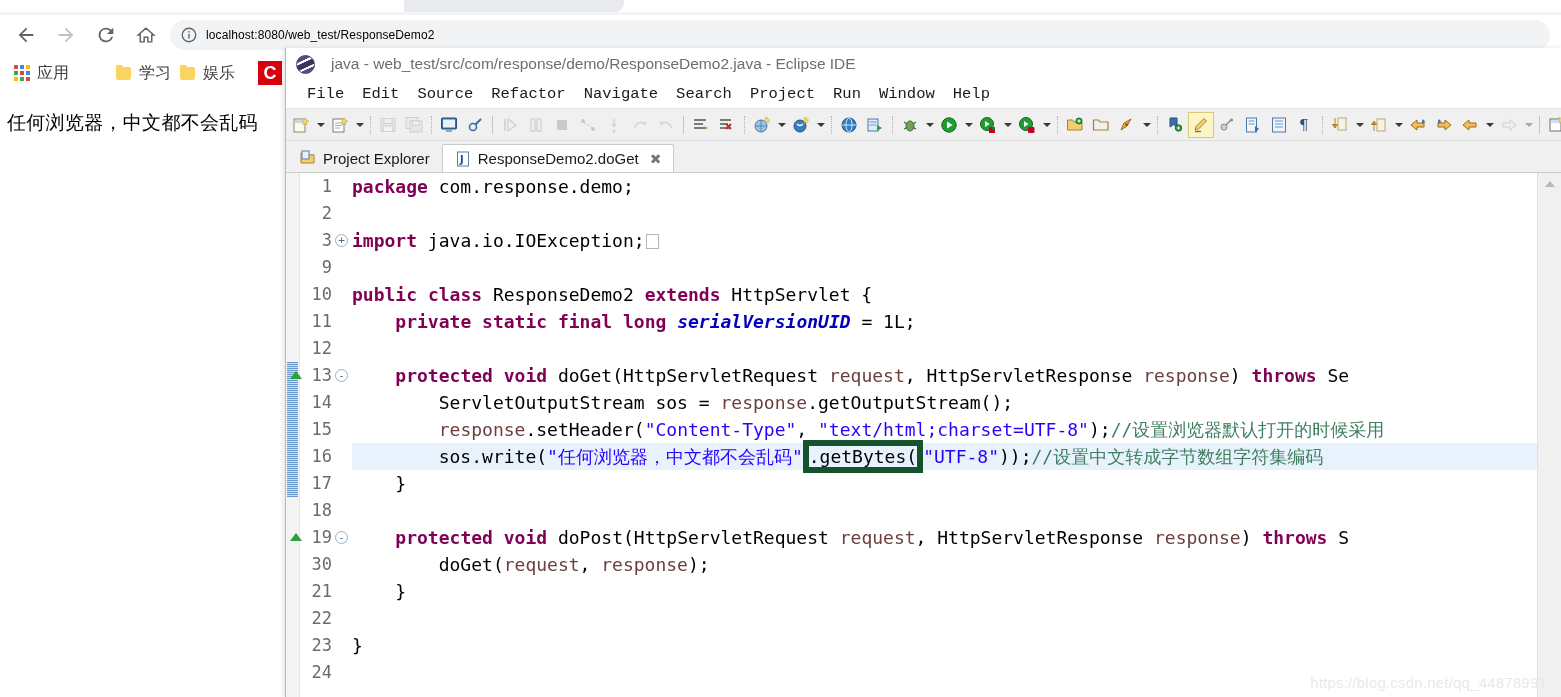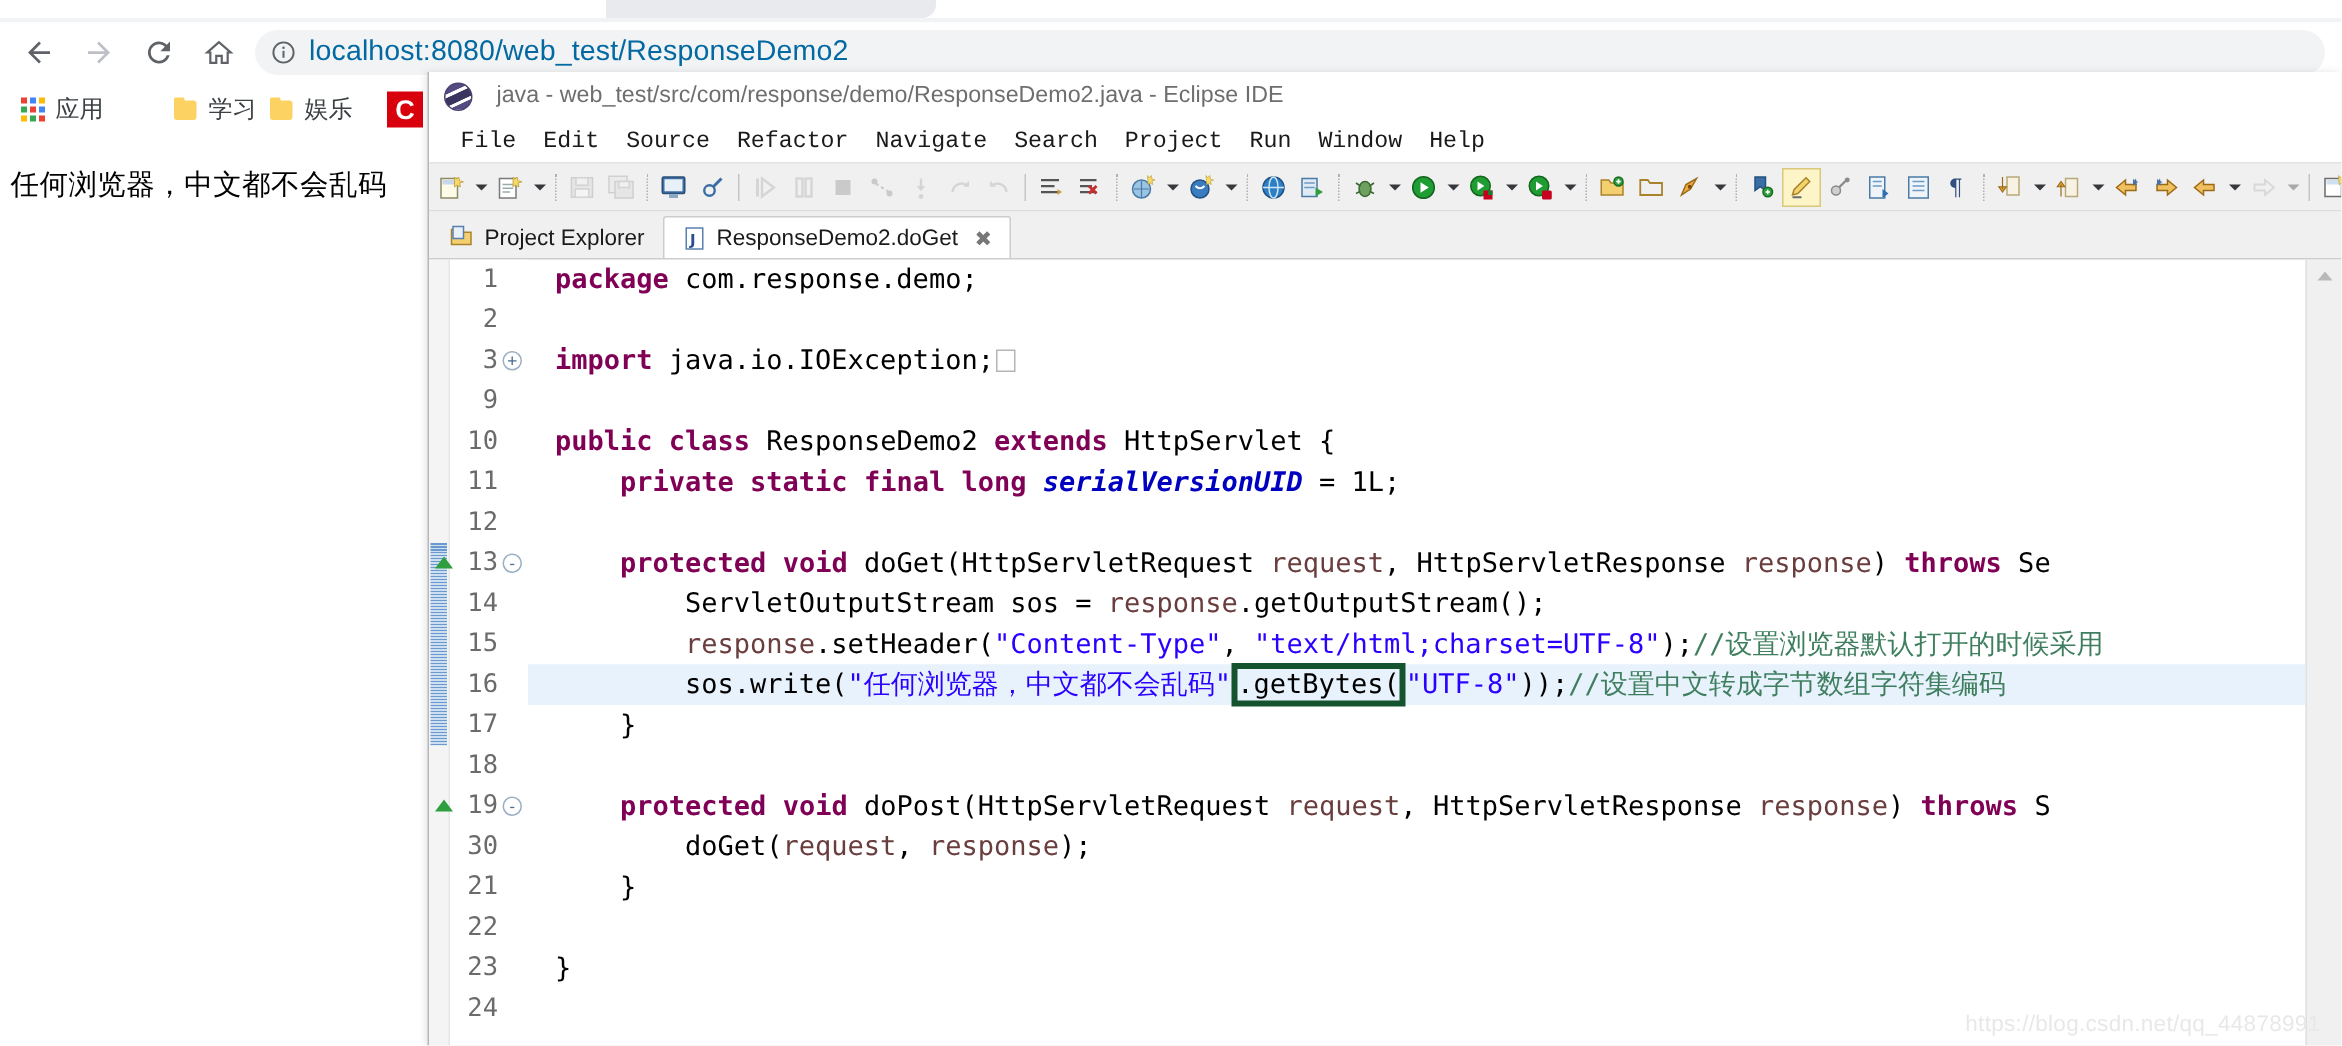--- a/index.html
+++ b/index.html
@@ -51,21 +51,21 @@
     height: 30px; width: 1380px;
     background: #f1f3f4;
     border-radius: 15px;
     display: flex; align-items: center;
     padding-left: 10px;
     cursor: text;
   }
   .omnibox .info-ico { width: 18px; height: 18px; margin-right: 8px; flex: none; }
   .omnibox .url {
     font-family: "Liberation Sans", sans-serif;
-    font-size: 19px; color: #0369a1; letter-spacing: .1px;
+    font-size: 12px; color: #000000; letter-spacing: .1px;
   }
 
   .br-bookmarks {
     position: absolute; left: 0; top: 54px; width: 1561px; height: 38px;
     background: #ffffff;
   }
   .bm {
     position: absolute; top: 4px; height: 30px;
     display: flex; align-items: center; gap: 7px;
     font-size: 16px; color: #3c4043; cursor: pointer;
@@ -232,32 +232,32 @@
     color: #4a6f94; font-size: 11px; line-height: 11px; text-align: center;
     font-family: "DejaVu Sans Mono", monospace;
   }
   .ovr-tri {
     position: absolute; left: -10px; top: 9px; width: 0; height: 0;
     border-left: 6px solid transparent; border-right: 6px solid transparent;
     border-bottom: 8px solid #2e9e3e;
   }
   .code {
     position: absolute; left: 0; top: 0; line-height: 27px; white-space: pre;
-    font-family: "DejaVu Sans Mono", monospace; font-size: 18px; color: #000; margin-left: 18px;
+    font-family: "DejaVu Sans Mono", monospace; font-size: 18px; color: #000;
   }
   .hl-line { background: #e8f0fc; }
   .hl-line-bg { position: absolute; left: 0; top: 0; right: -400px; height: 27px; background: #e8f2fd; }
 
   .kw  { color: #7f0055; font-weight: bold; }
   .str { color: #2a00ff; }
   .cmt { color: #3f7f5f; }
   .fld { color: #0000c0; font-style: italic; font-weight: bold; }
   .prm { color: #6a3e3e; }
   .plain { color: #000; }
-  .boxed { border: 4px solid #14532d; padding: 0 0px; }
+  .boxed { border: 6px solid #14532d; padding: 0 0px; }
 
   .watermark {
     position: absolute; right: 14px; bottom: 6px;
     font-size: 15px; color: #e8e8e8;
     font-family: "Liberation Sans", sans-serif;
     pointer-events: none; letter-spacing: .2px;
   }
 </style>
 </head>
 <body>

